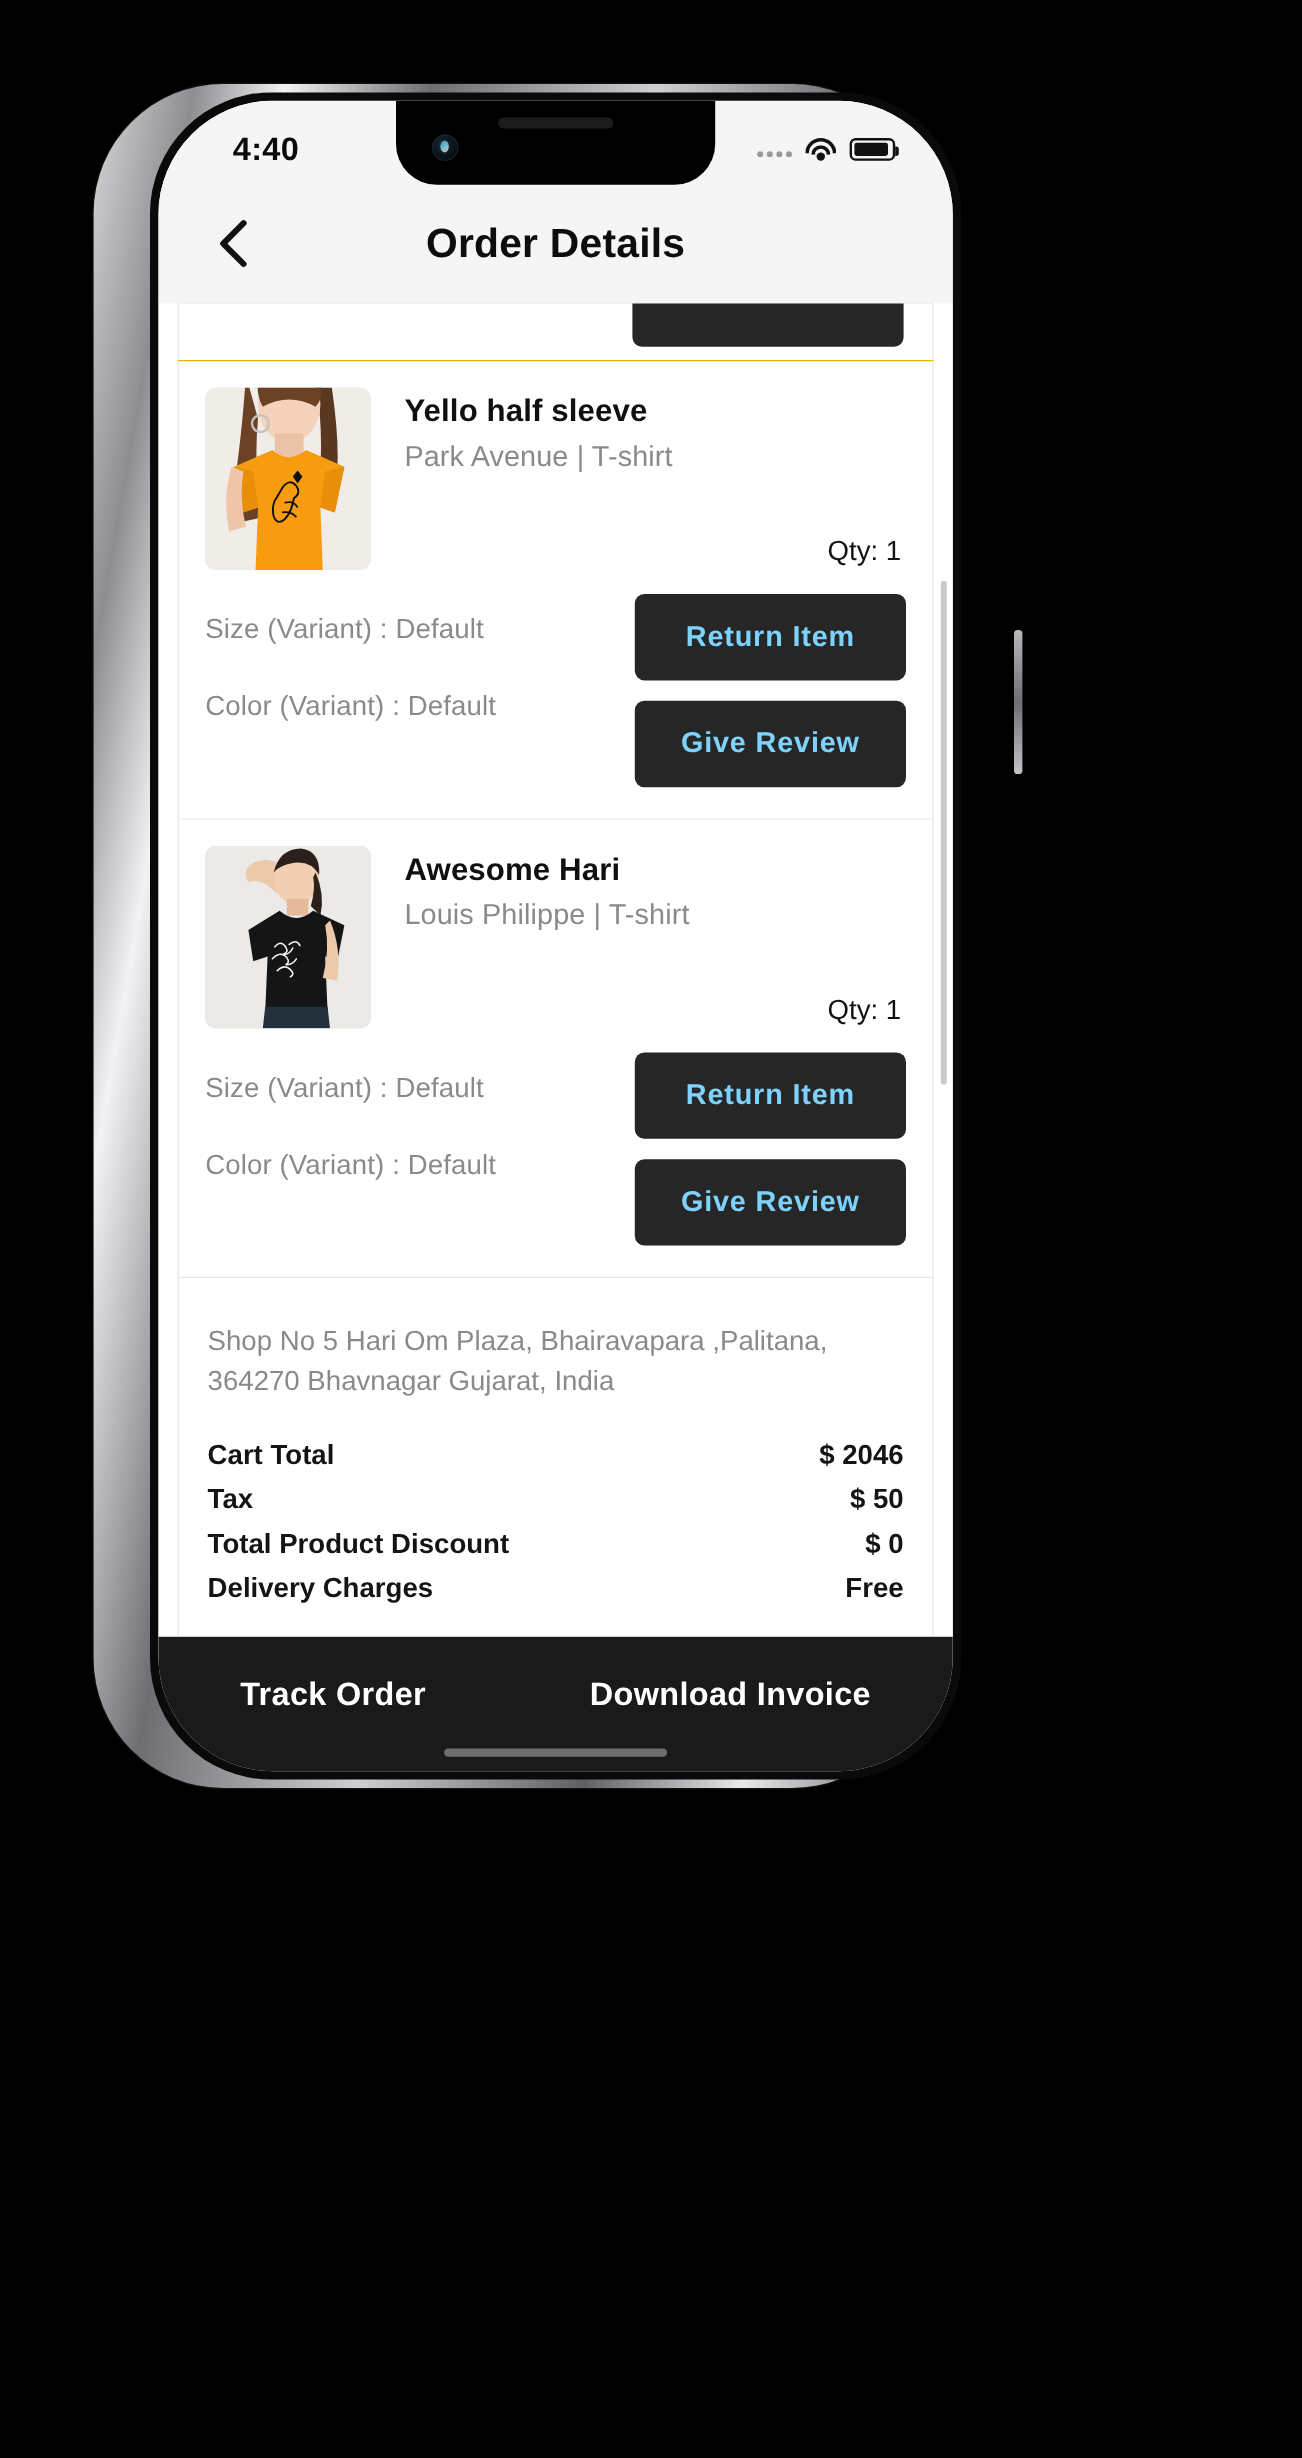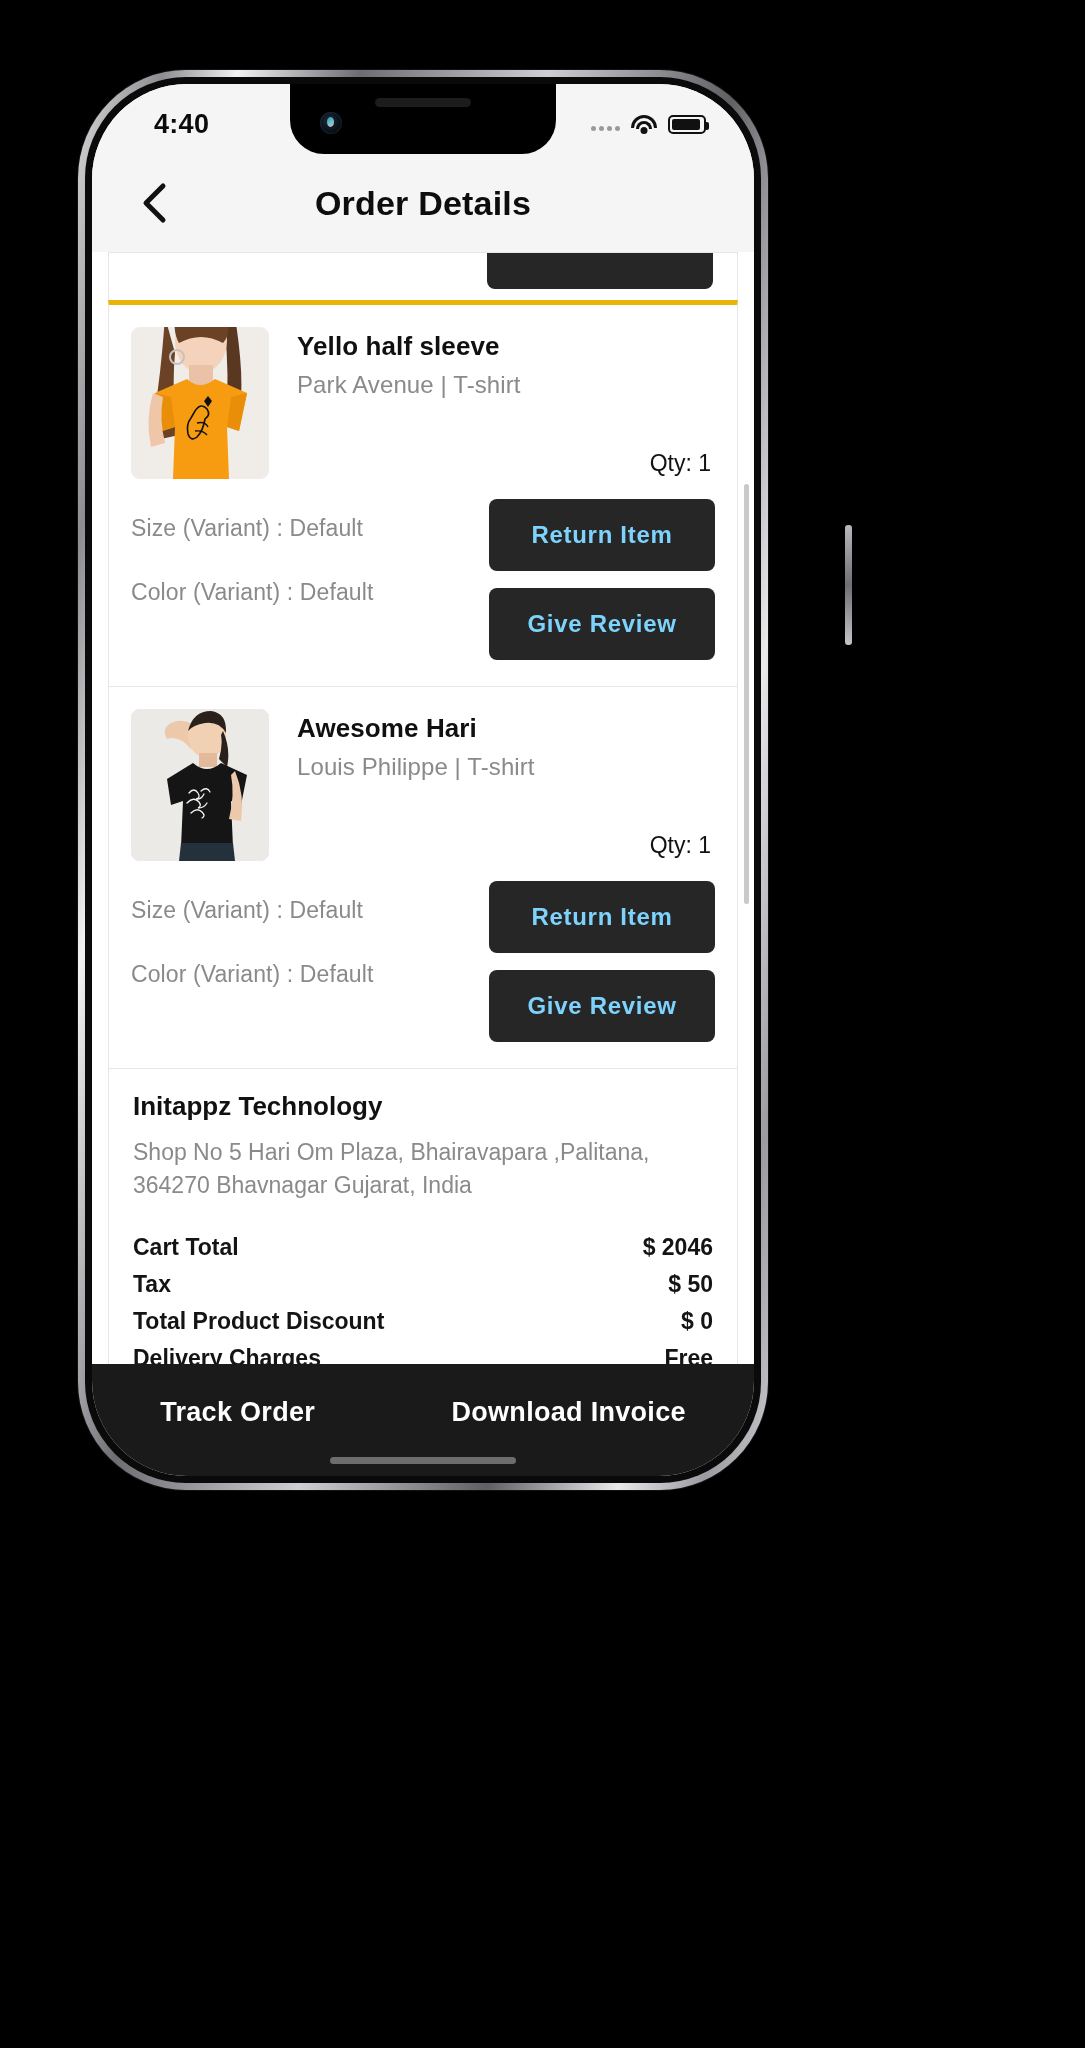--- a/index.html
+++ b/index.html
@@ -11,21 +11,21 @@
   
   .phone-outer{
     position:absolute; left:78px; top:70px; width:690px; height:1420px;
     border-radius:108px;
     background:linear-gradient(100deg,#d8d8da 0%,#8e8e92 9%,#f2f2f4 17%,#6d6d72 30%,
                #cfcfd3 50%,#5f5f64 70%,#e9e9ec 84%,#9b9ba0 93%,#c9c9cd 100%);
     padding:7px;
     box-shadow:0 0 0 1px #111, 0 14px 44px rgba(0,0,0,.85);
   }
   .phone-mid{
-    width:100%; height:100%; border-radius:101px; background:#0a0a0a; padding:7px;
+    width:100%; height:100%; border-radius:101px; background:#0a0a0a; padding:7px;margin-left:40px;
   }
   .screen{
     position:relative; width:100%; height:100%; border-radius:95px;
     background:#f5f5f5; overflow:hidden;
   }
 
   
   .btn-hw{ position:absolute; background:linear-gradient(180deg,#b8b8bd,#6e6e73,#c3c3c8); border-radius:3px;}
   .hw-mute{ left:72px; top:330px; width:7px; height:42px;}
   .hw-volup{ left:72px; top:420px; width:7px; height:80px;}
@@ -94,21 +94,21 @@
   }
 
   
   .content{
     position:absolute; top:168px; left:0; width:100%; bottom:112px;
     background:#ffffff; overflow:hidden;
   }
   .card{
     margin:0 16px; background:#fff; border:1px solid #e6e6e6; border-top:none;
   }
-  .card.first{ border-top:5px solid #eab308; }
+  .card.first{ border-top:1px solid #eab308; }
 
   
   .partial{
     margin:0 16px; height:48px; background:#fff; border:1px solid #e6e6e6;
     border-bottom:none; position:relative; overflow:hidden;
   }
   .partial .stub{
     position:absolute; right:24px; top:-36px; width:226px; height:72px;
     background:#262626; border-radius:8px;
   }
@@ -304,21 +304,20 @@
                 <div class="variant-line">Color (Variant) : Default</div>
               </div>
               <div class="btn-col">
                 <button class="dark-btn">Return Item</button>
                 <button class="dark-btn">Give Review</button>
               </div>
             </div>
           </div>
 
           <div class="summary">
-            <div class="store-name">Initappz Technology</div>
             <div class="store-addr">Shop No 5 Hari Om Plaza, Bhairavapara ,Palitana, 364270 Bhavnagar Gujarat, India</div>
             <div class="totals">
               <div class="trow">
                 <span class="lbl">Cart Total</span>
                 <span class="val">$ 2046</span>
               </div>
               <div class="trow">
                 <span class="lbl">Tax</span>
                 <span class="val">$ 50</span>
               </div>

